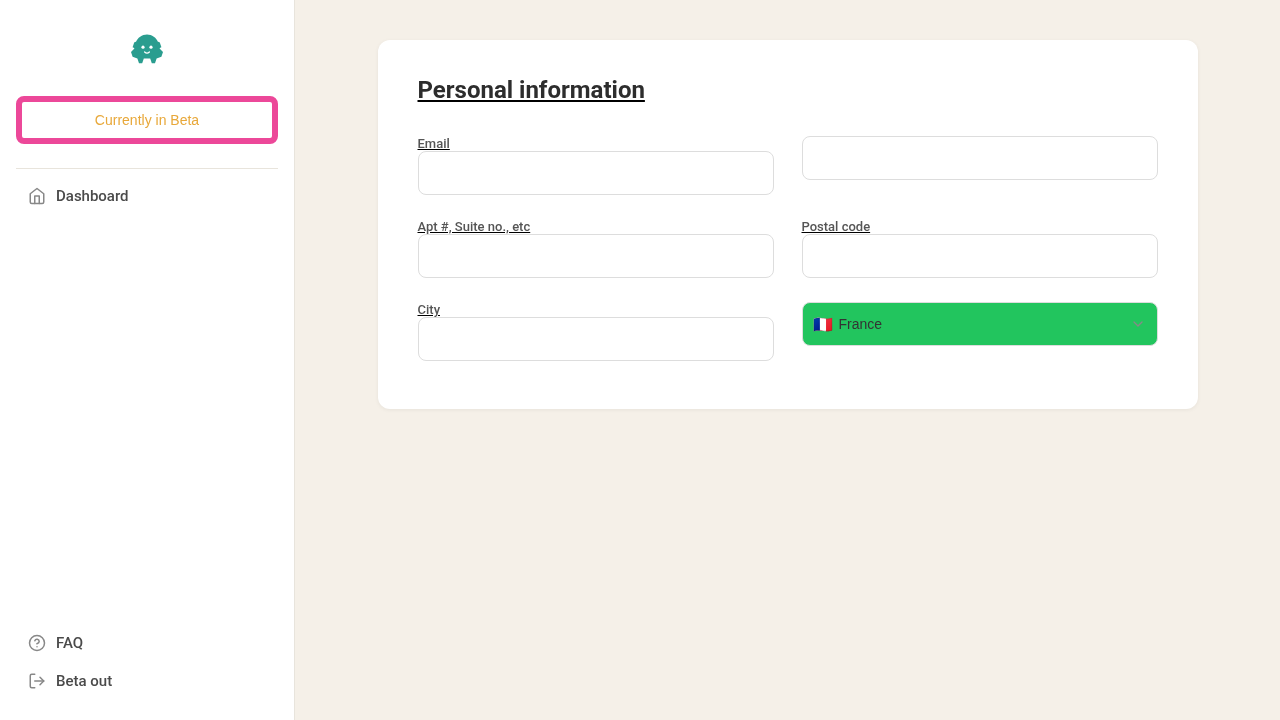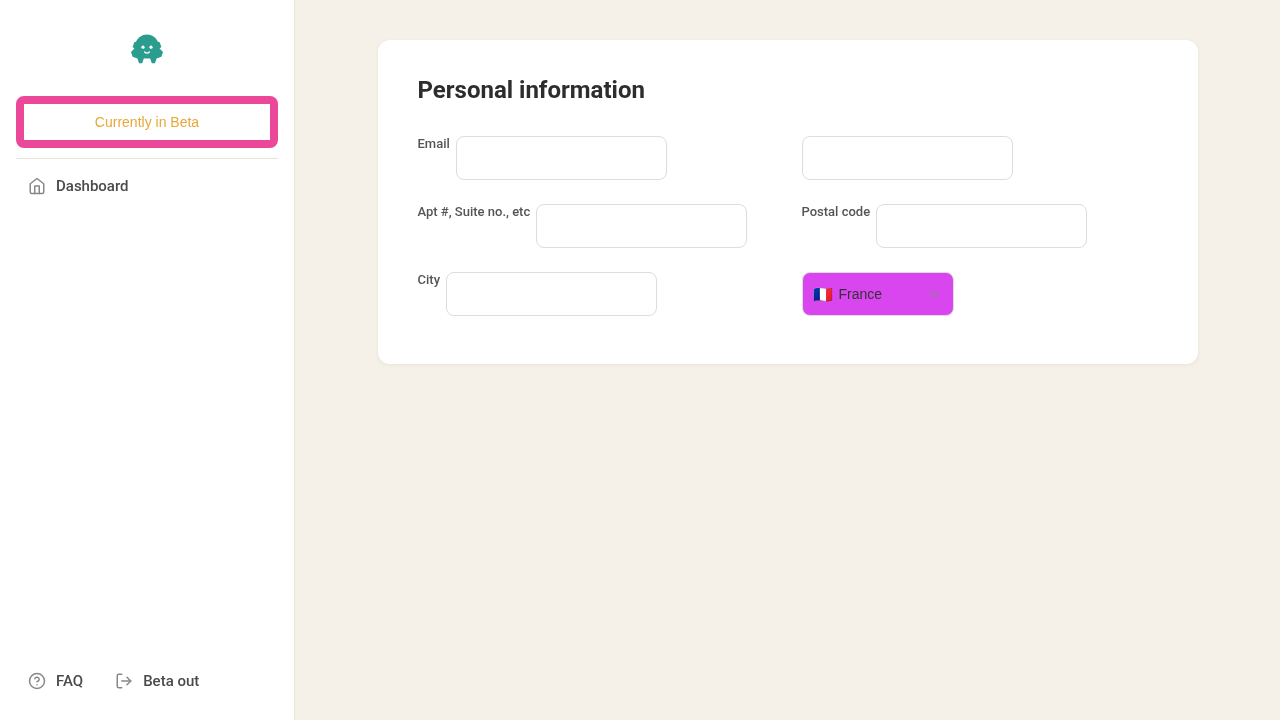--- a/index.html
+++ b/index.html
@@ -38,29 +38,29 @@
 
     .logo-icon {
       width: 48px;
       height: 48px;
     }
 
     .beta-button {
       display: block;
       width: 100%;
       padding: 10px 16px;
-      border: 8px solid #ec4899;
+      border: 6px solid #ec4899;
       border-radius: 8px;
       background: transparent;
       color: #e8a83a;
       font-size: 14px;
       font-weight: 500;
       cursor: pointer;
       text-align: center;
-      margin-bottom: 2px;
+      margin-bottom: 16px;
     }
 
     .nav-divider {
       border: none;
       border-top: 1px solid #e8e4dc;
       margin: 8px 0;
     }
 
     .nav-item {
       display: flex;
@@ -77,60 +77,61 @@
 
     .nav-icon {
       width: 18px;
       height: 18px;
       color: #888;
     }
 
     .sidebar-bottom {
       margin-top: auto;
       display: flex;
-      gap: 8px;
+      flex-direction: column;
+      gap: 0;
     }
 
     
     .main-content {
       flex: 1;
       background-color: #f5f0e8;
       display: flex;
       align-items: flex-start;
       justify-content: center;
       padding: 40px 30px;
       overflow-y: auto;
     }
 
     .form-card {
       background: #ffffff;
       border-radius: 12px;
       padding: 36px 40px 48px 40px;
       width: 100%;
       max-width: 820px;
       box-shadow: 0 1px 4px rgba(0,0,0,0.06);
+      text-decoration: underline;
     }
 
     .form-title {
       font-size: 24px;
       font-weight: 700;
       color: #2d2d2d;
       margin-bottom: 32px;
     }
 
     .form-grid {
       display: grid;
       grid-template-columns: 1fr 1fr;
       gap: 24px 28px;
     }
 
     .form-group {
       display: flex;
-      flex-direction: row;
-      gap: 6px;
+      flex-direction: column;
     }
 
     .form-label {
       font-size: 13px;
       font-weight: 500;
       color: #555;
     }
 
     .form-input {
       padding: 12px 14px;
@@ -148,21 +149,21 @@
       position: relative;
     }
 
     .country-select {
       width: 100%;
       padding: 12px 14px 12px 36px;
       border: 1px solid #ddd;
       border-radius: 8px;
       font-size: 14px;
       color: #333;
-      background: #d946ef;
+      background: #22c55e;
       outline: none;
       appearance: none;
       cursor: pointer;
       height: 44px;
     }
 
     .flag-emoji {
       position: absolute;
       left: 12px;
       top: 50%;

